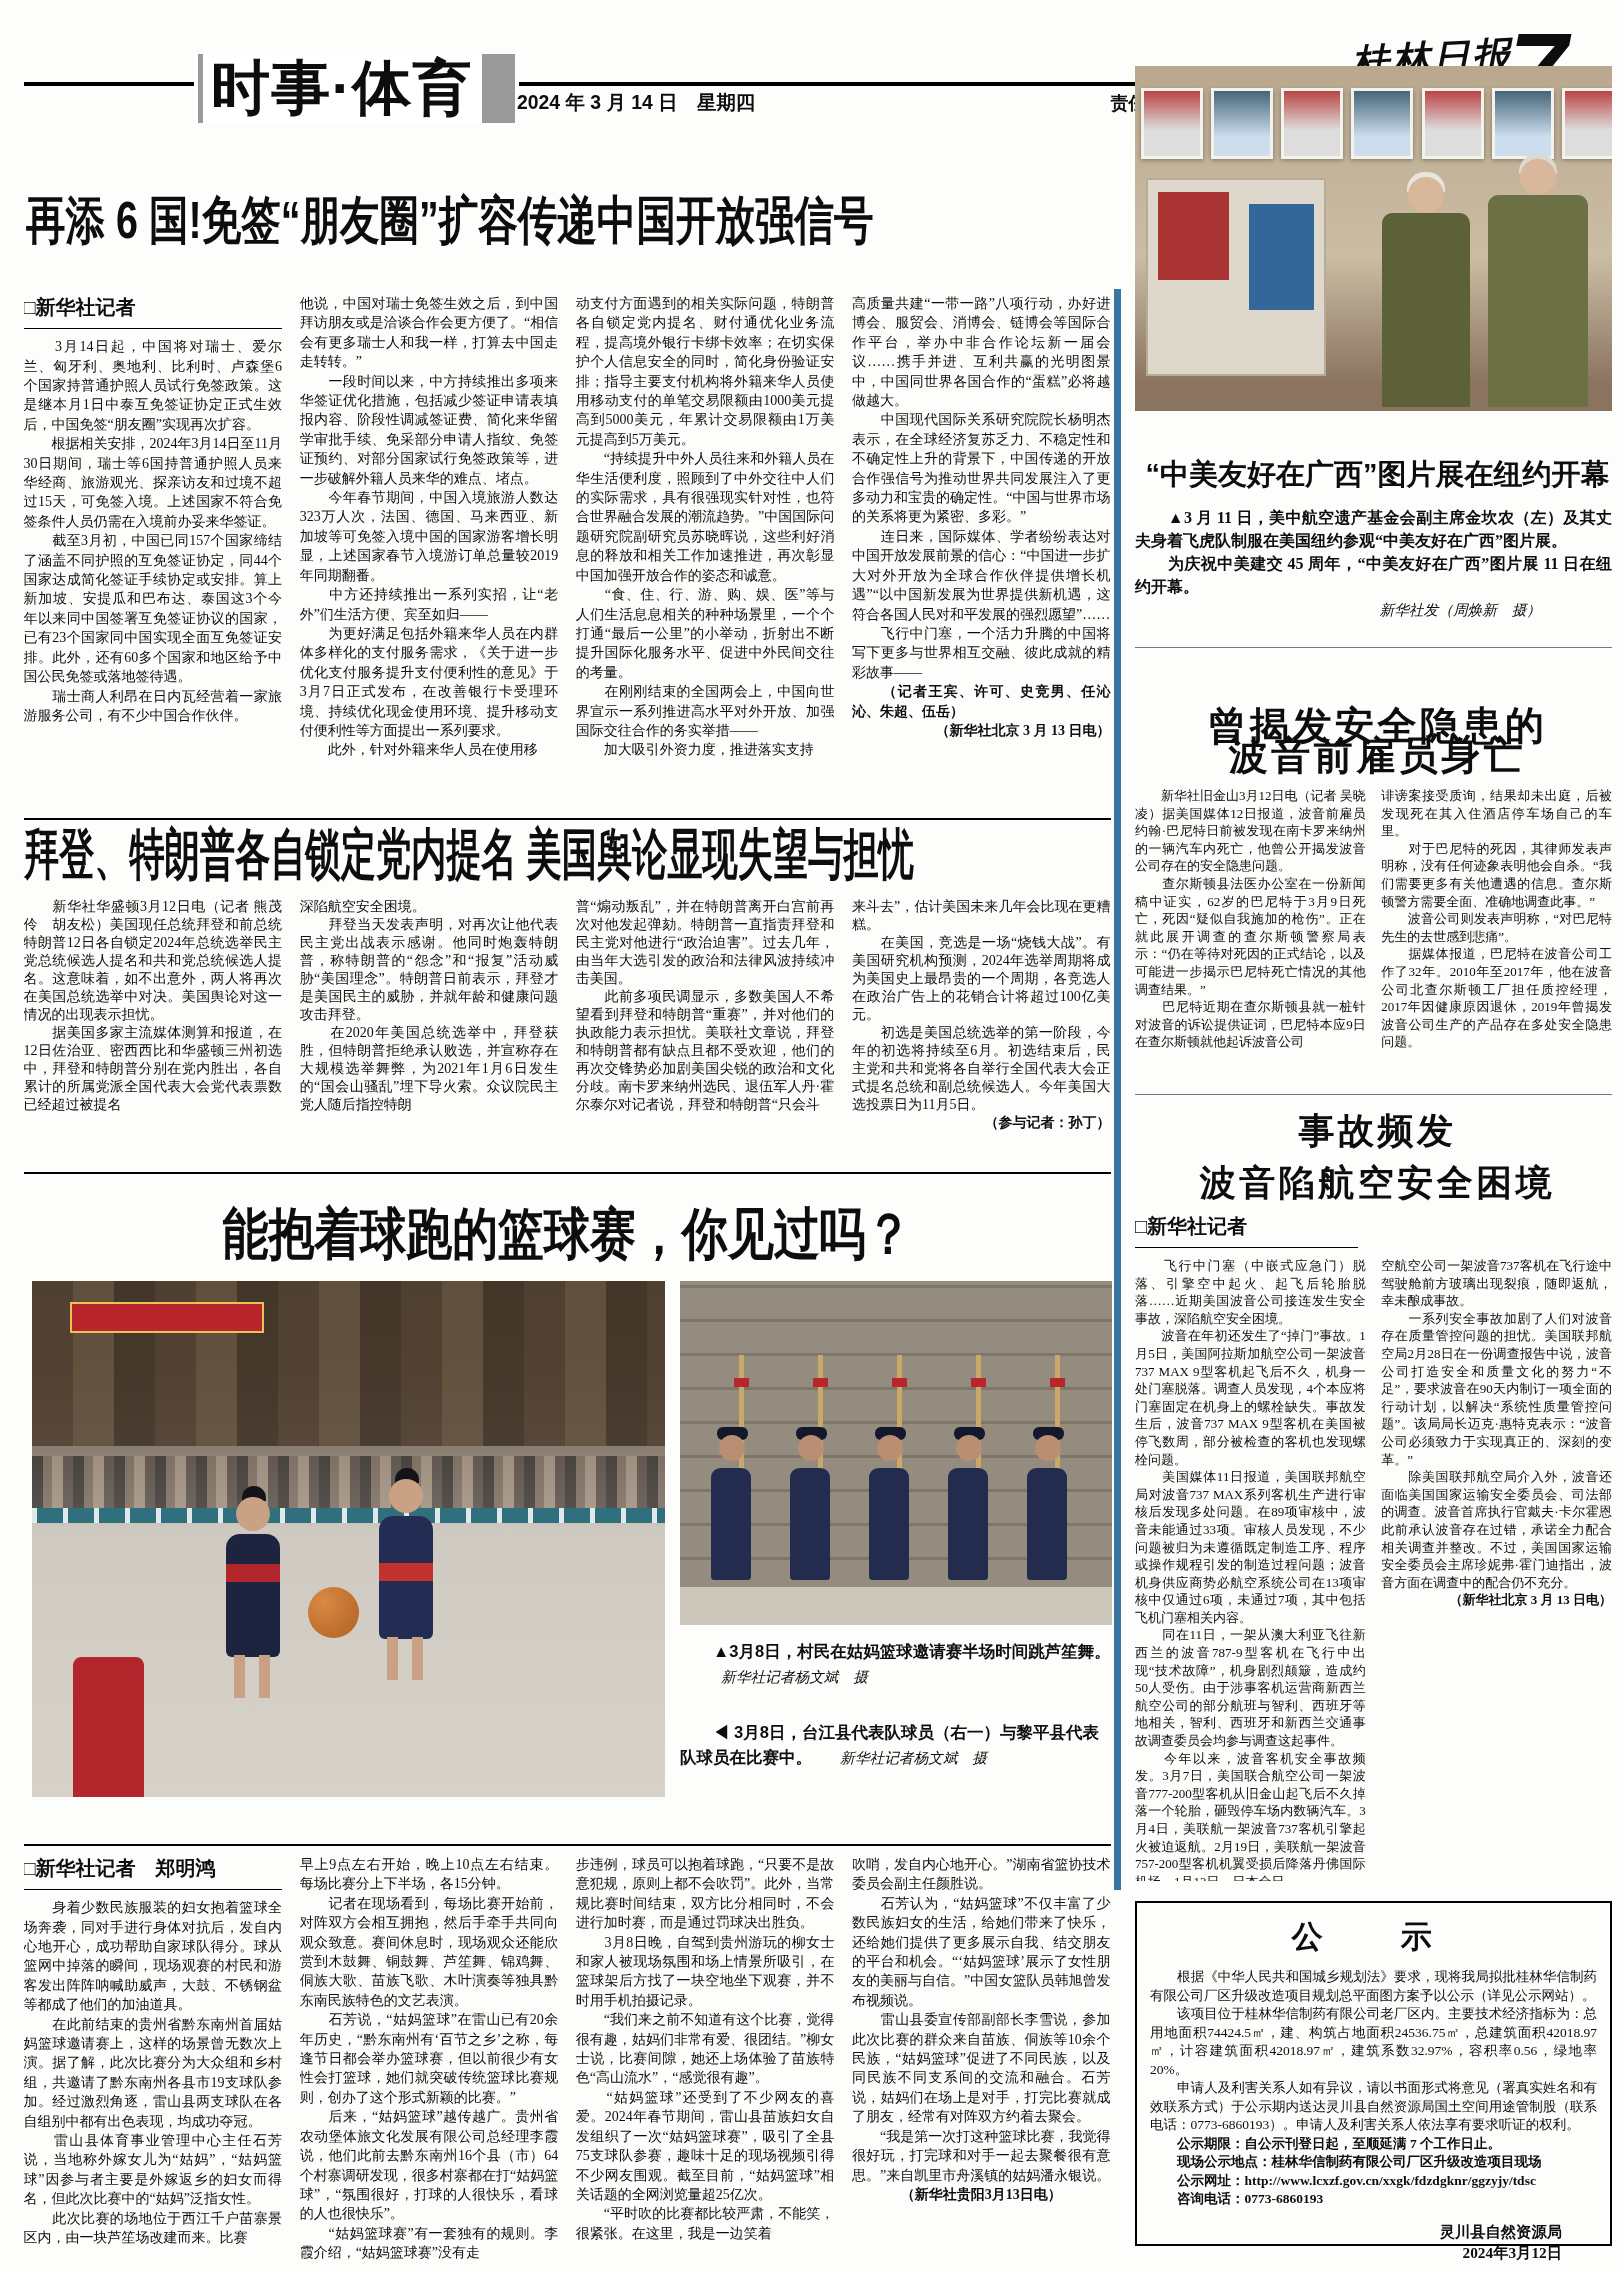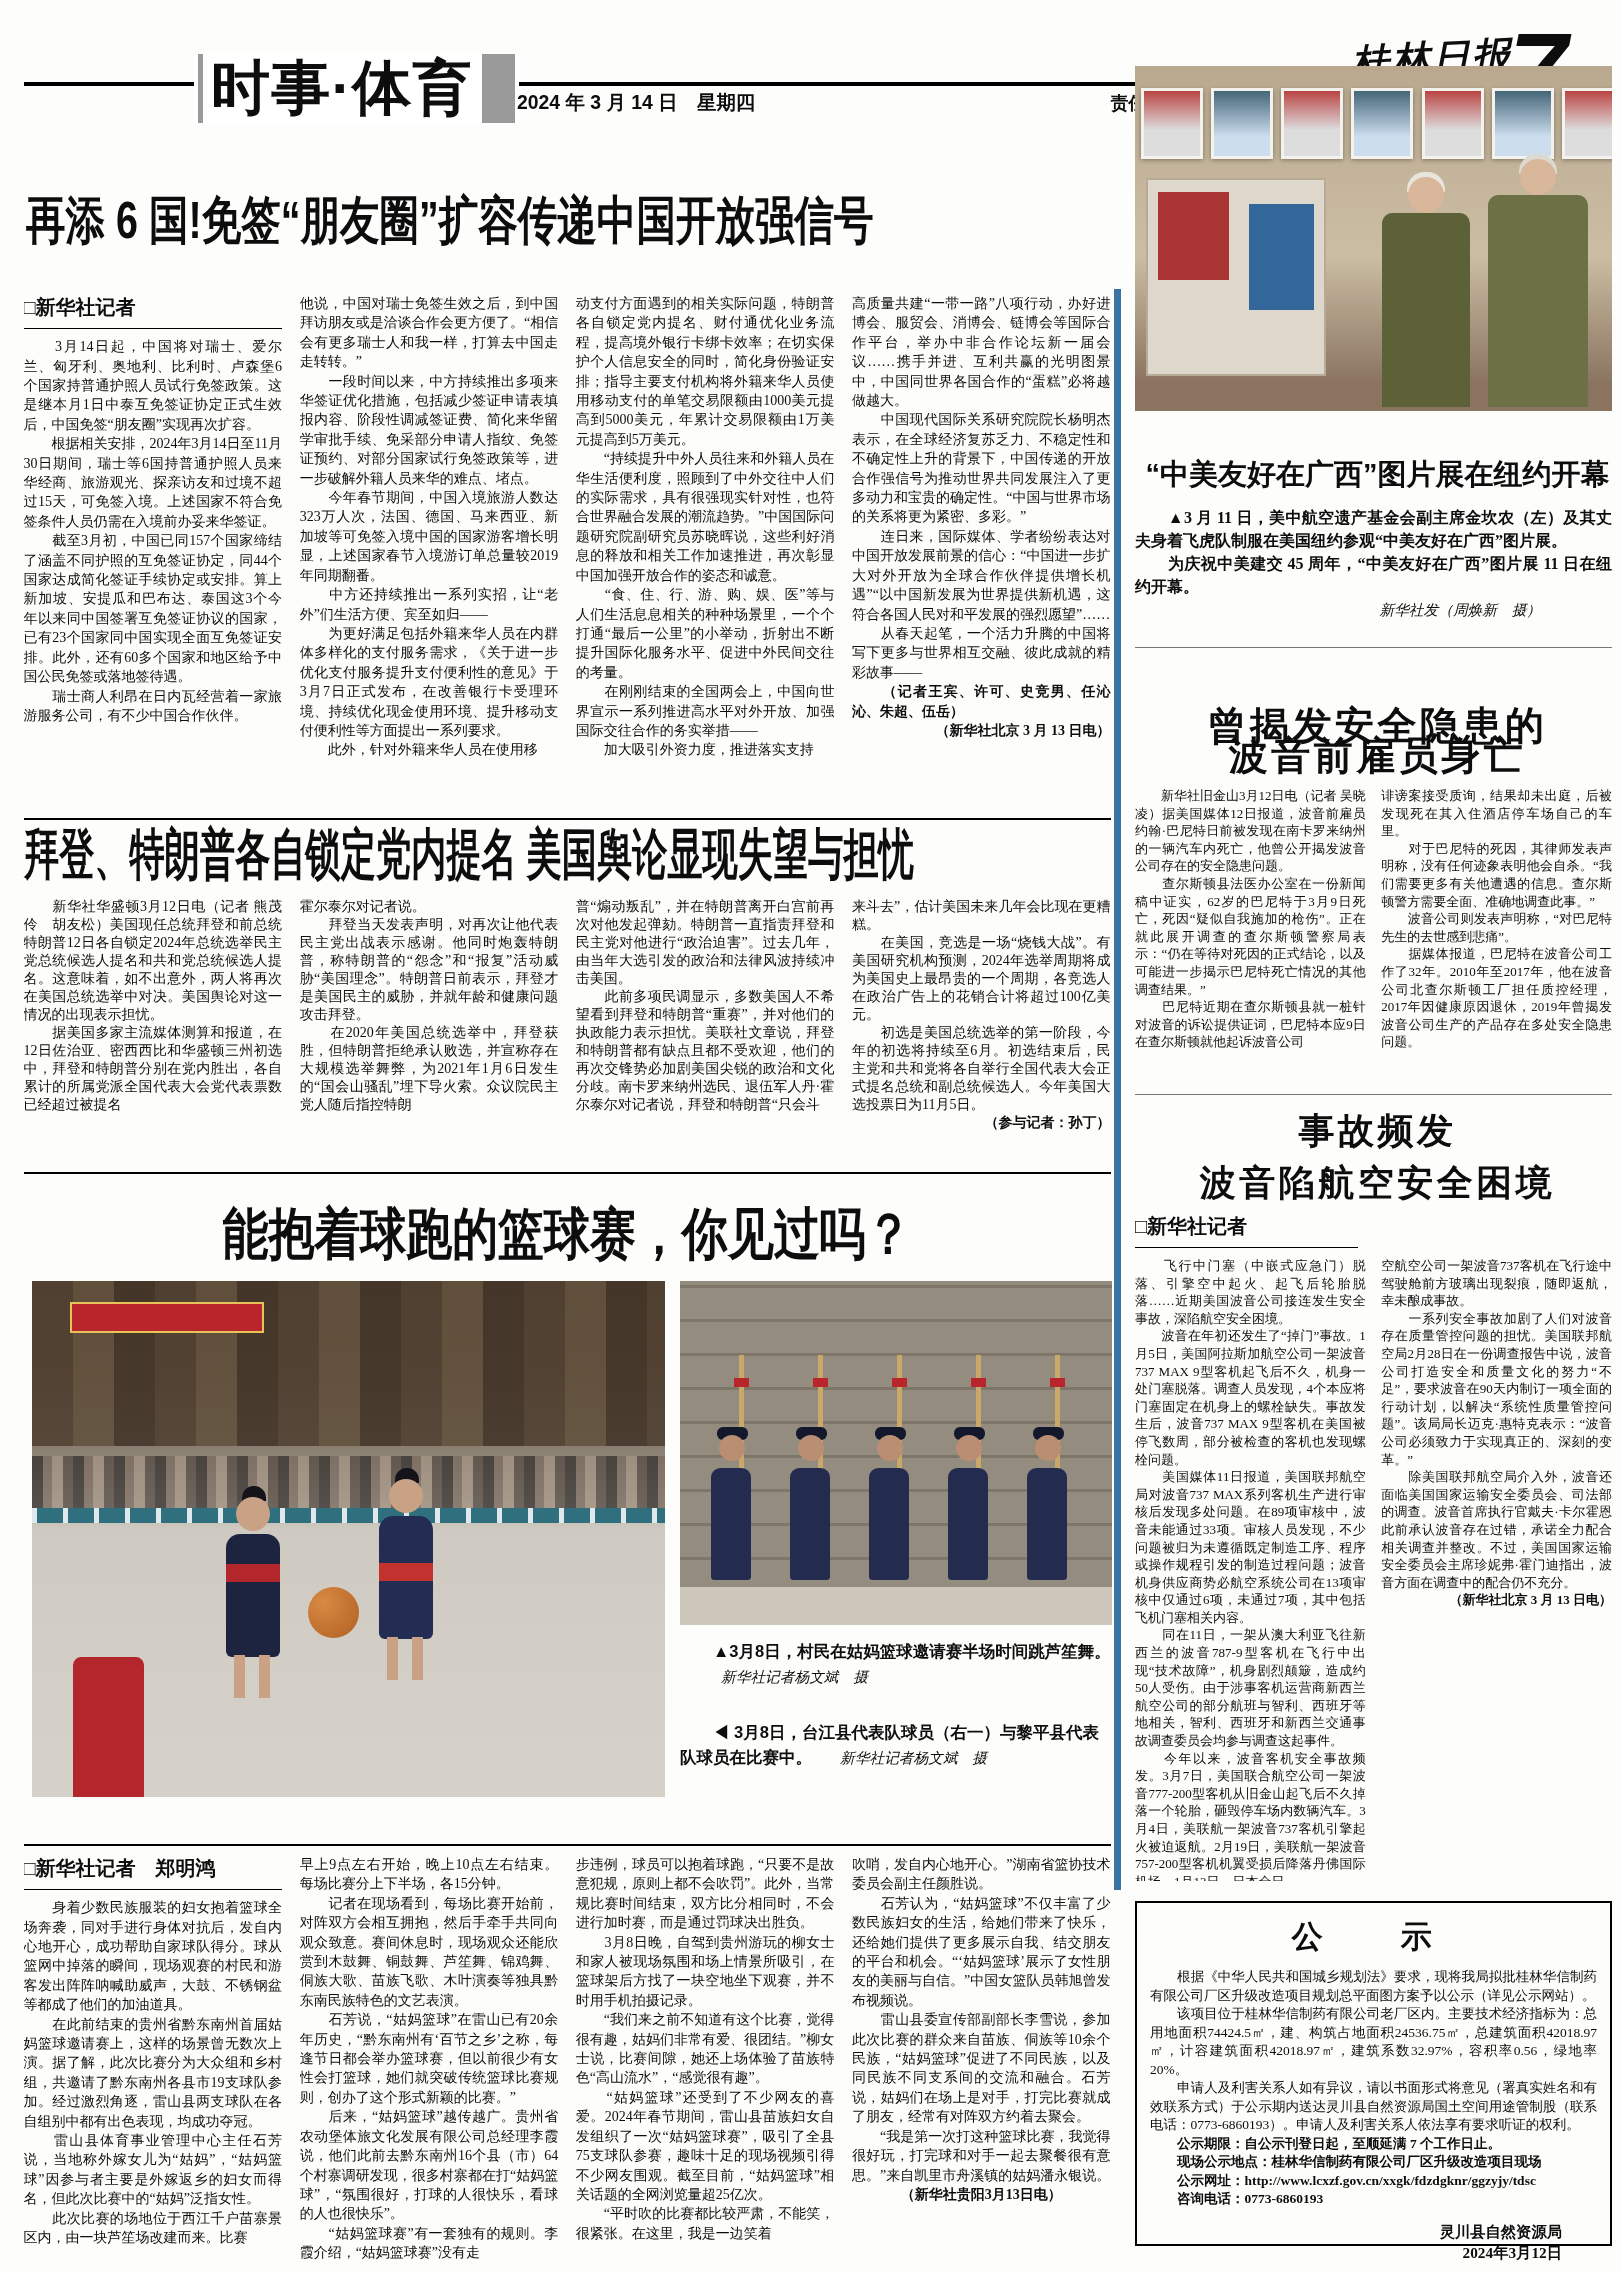--- a/index.html
+++ b/index.html
@@ -119,39 +119,39 @@
         <p>动支付方面遇到的相关实际问题，特朗普各自锁定党内提名、财付通优化业务流程，提高境外银行卡绑卡效率；在切实保护个人信息安全的同时，简化身份验证安排；指导主要支付机构将外籍来华人员使用移动支付的单笔交易限额由1000美元提高到5000美元，年累计交易限额由1万美元提高到5万美元。</p>
         <p>　　“持续提升中外人员往来和外籍人员在华生活便利度，照顾到了中外交往中人们的实际需求，具有很强现实针对性，也符合世界融合发展的潮流趋势。”中国国际问题研究院副研究员苏晓晖说，这些利好消息的释放和相关工作加速推进，再次彰显中国加强开放合作的姿态和诚意。</p>
         <p>　　“食、住、行、游、购、娱、医”等与人们生活息息相关的种种场景里，一个个打通“最后一公里”的小举动，折射出不断提升国际化服务水平、促进中外民间交往的考量。</p>
         <p>　　在刚刚结束的全国两会上，中国向世界宣示一系列推进高水平对外开放、加强国际交往合作的务实举措——</p>
         <p>　　加大吸引外资力度，推进落实支持</p>
       </div>
     <div class="col">
         <p>高质量共建“一带一路”八项行动，办好进博会、服贸会、消博会、链博会等国际合作平台，举办中非合作论坛新一届会议……携手并进、互利共赢的光明图景中，中国同世界各国合作的“蛋糕”必将越做越大。</p>
         <p>　　中国现代国际关系研究院院长杨明杰表示，在全球经济复苏乏力、不稳定性和不确定性上升的背景下，中国传递的开放合作强信号为推动世界共同发展注入了更多动力和宝贵的确定性。“中国与世界市场的关系将更为紧密、多彩。”</p>
         <p>　　连日来，国际媒体、学者纷纷表达对中国开放发展前景的信心：“中国进一步扩大对外开放为全球合作伙伴提供增长机遇”“以中国新发展为世界提供新机遇，这符合各国人民对和平发展的强烈愿望”……</p>
-        <p>　　从春天起笔，一个活力升腾的中国将写下更多与世界相互交融、彼此成就的精彩故事——</p>
+        <p>　　飞行中门塞，一个活力升腾的中国将写下更多与世界相互交融、彼此成就的精彩故事——</p>
         <p class="b">　　（记者王宾、许可、史竞男、任沁沁、朱超、伍岳）</p>
         <p class="b r">（新华社北京 3 月 13 日电）</p>
       </div>
   </div>
 </div>
 <div class="abs rule" style="left:23.5px;top:818px;width:1087px;height:1.8px;"></div>
 
 <div class="abs headline sans" style="left:23.5px;top:827px;font-size:55px;">
   <span class="hscale" style="transform:scaleX(0.64);">拜登、特朗普各自锁定党内提名  美国舆论显现失望与担忧</span>
 </div>
 <div class="abs" style="left:23.5px;top:898px;width:1087px;height:269px;">
   <div class="cols body24 lh31" style="height:100%;">
     <div class="col">
         <p>　　新华社华盛顿3月12日电（记者 熊茂伶　胡友松）美国现任总统拜登和前总统特朗普12日各自锁定2024年总统选举民主党总统候选人提名和共和党总统候选人提名。这意味着，如不出意外，两人将再次在美国总统选举中对决。美国舆论对这一情况的出现表示担忧。</p>
         <p>　　据美国多家主流媒体测算和报道，在12日佐治亚、密西西比和华盛顿三州初选中，拜登和特朗普分别在党内胜出，各自累计的所属党派全国代表大会党代表票数已经超过被提名</p>
       </div>
     <div class="col">
-        <p>霍尔泰尔对记者说。</p>
+        <p>深陷航空安全困境。</p>
         <p>　　拜登当天发表声明，对再次让他代表民主党出战表示感谢。他同时炮轰特朗普，称特朗普的“怨念”和“报复”活动威胁“美国理念”。特朗普日前表示，拜登才是美国民主的威胁，并就年龄和健康问题攻击拜登。</p>
         <p>　　在2020年美国总统选举中，拜登获胜，但特朗普拒绝承认败选，并宣称存在大规模选举舞弊，为2021年1月6日发生的“国会山骚乱”埋下导火索。众议院民主党人随后指控特朗</p>
       </div>
     <div class="col">
         <p>普“煽动叛乱”，并在特朗普离开白宫前再次对他发起弹劾。特朗普一直指责拜登和民主党对他进行“政治迫害”。过去几年，由当年大选引发的政治和法律风波持续冲击美国。</p>
         <p>　　此前多项民调显示，多数美国人不希望看到拜登和特朗普“重赛”，并对他们的执政能力表示担忧。美联社文章说，拜登和特朗普都有缺点且都不受欢迎，他们的再次交锋势必加剧美国尖锐的政治和文化分歧。南卡罗来纳州选民、退伍军人丹·霍尔泰尔对记者说，拜登和特朗普“只会斗</p>
       </div>
     <div class="col">
         <p>来斗去”，估计美国未来几年会比现在更糟糕。</p>
         <p>　　在美国，竞选是一场“烧钱大战”。有美国研究机构预测，2024年选举周期将成为美国史上最昂贵的一个周期，各竞选人在政治广告上的花销合计将超过100亿美元。</p>

